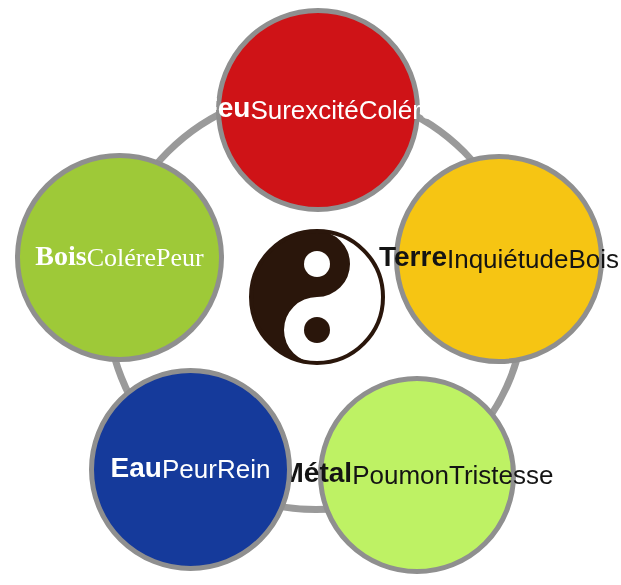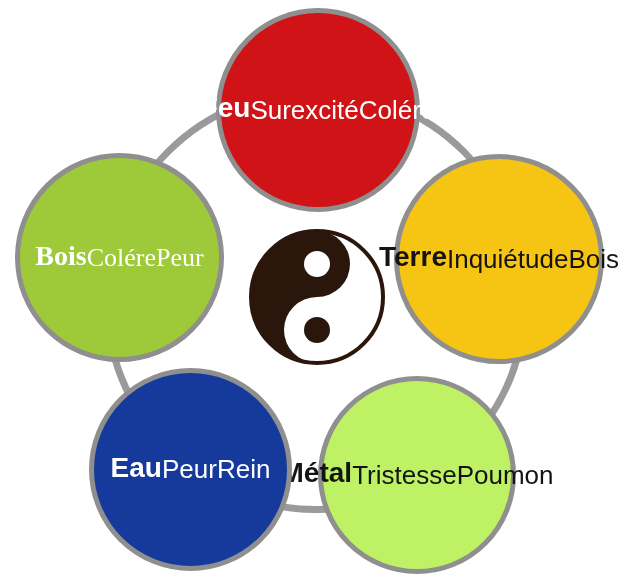--- a/index.html
+++ b/index.html
@@ -72,22 +72,22 @@
   </div>
 
   <div class="circle circle-terre" style="background-color: rgb(246, 197, 19); color: rgb(20, 20, 20);">
     <div class="label">Terre</div>
     <div class="line">Inquiétude</div>
     <div class="line">Bois</div>
   </div>
 
   <div class="circle circle-metal" style="background-color: #bef264; color: rgb(20, 20, 20);">
     <div class="label">Métal</div>
+    <div class="line">Poumon</div>
     <div class="line">Tristesse</div>
-    <div class="line">Poumon</div>
   </div>
 
   <div class="circle circle-eau" style="background-color: rgb(21, 58, 155); color: rgb(255, 255, 255); text-align: center;">
     <div class="label">Eau</div>
     <div class="line">Peur</div>
     <div class="line">Rein</div>
   </div>
 
   <div class="circle circle-bois" style="background-color: rgb(158, 201, 56); color: rgb(255, 255, 255);">
     <div class="label">Bois</div>

